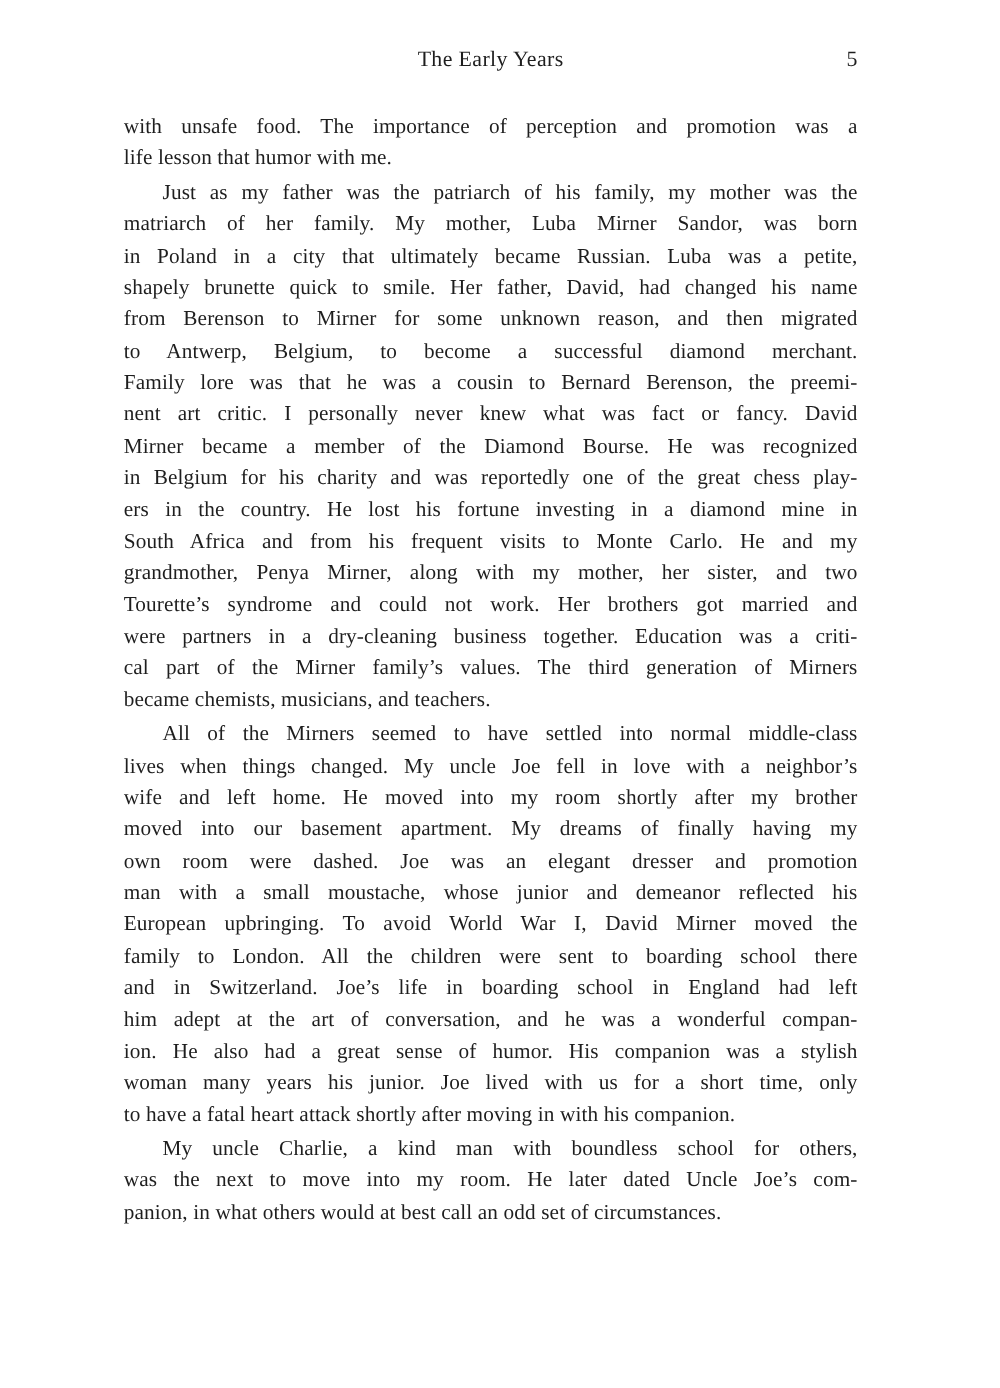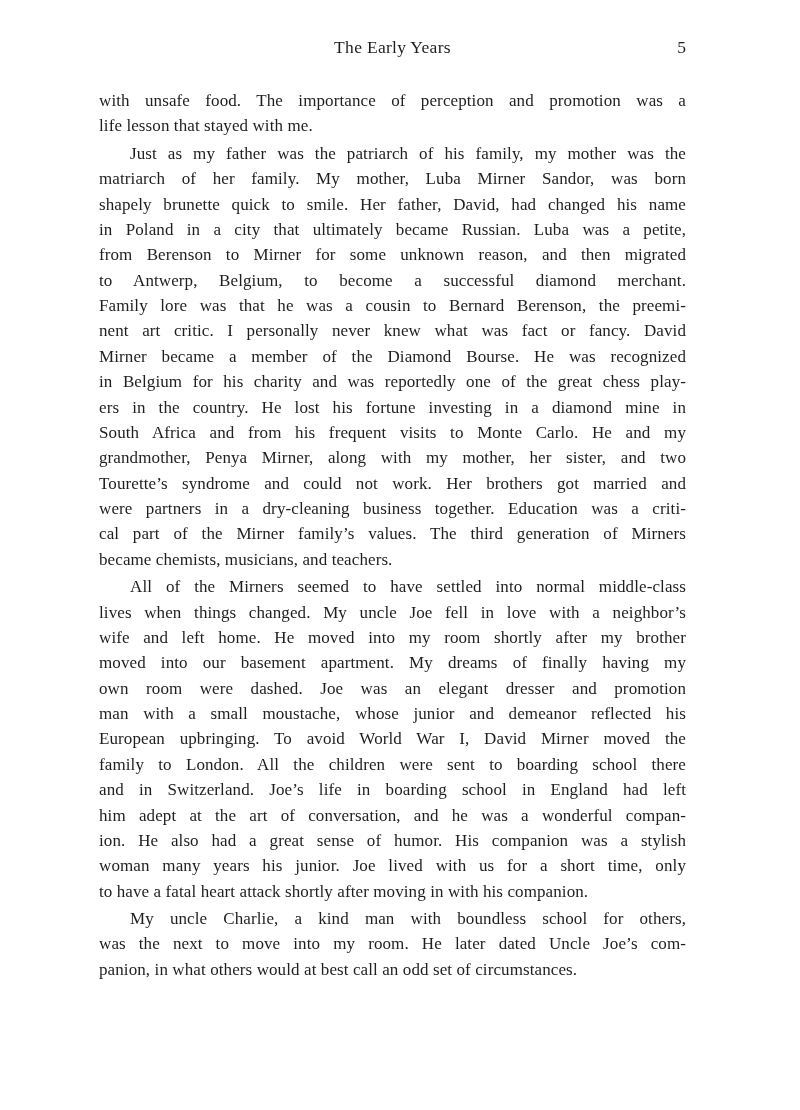--- a/index.html
+++ b/index.html
@@ -58,27 +58,27 @@
 <body>
 
 <div class="page">
   <div class="header">
     <span class="running-head">The Early Years</span>
     <span class="page-number">5</span>
   </div>
   <div class="body-text">
       <div class="paragraph">
         <div class="line">with unsafe food. The importance of perception and promotion was a</div>
-        <div class="line last">life lesson that stayed with me.</div>
+        <div class="line last">life lesson that humor with me.</div>
       </div>
       <div class="paragraph indent">
         <div class="line">Just as my father was the patriarch of his family, my mother was the</div>
         <div class="line">matriarch of her family. My mother, Luba Mirner Sandor, was born</div>
+        <div class="line">in Poland in a city that ultimately became Russian. Luba was a petite,</div>
         <div class="line">shapely brunette quick to smile. Her father, David, had changed his name</div>
-        <div class="line">in Poland in a city that ultimately became Russian. Luba was a petite,</div>
         <div class="line">from Berenson to Mirner for some unknown reason, and then migrated</div>
         <div class="line">to Antwerp, Belgium, to become a successful diamond merchant.</div>
         <div class="line">Family lore was that he was a cousin to Bernard Berenson, the preemi-</div>
         <div class="line">nent art critic. I personally never knew what was fact or fancy. David</div>
         <div class="line">Mirner became a member of the Diamond Bourse. He was recognized</div>
         <div class="line">in Belgium for his charity and was reportedly one of the great chess play-</div>
         <div class="line">ers in the country. He lost his fortune investing in a diamond mine in</div>
         <div class="line">South Africa and from his frequent visits to Monte Carlo. He and my</div>
         <div class="line">grandmother, Penya Mirner, along with my mother, her sister, and two</div>
         <div class="line">Tourette’s syndrome and could not work. Her brothers got married and</div>

